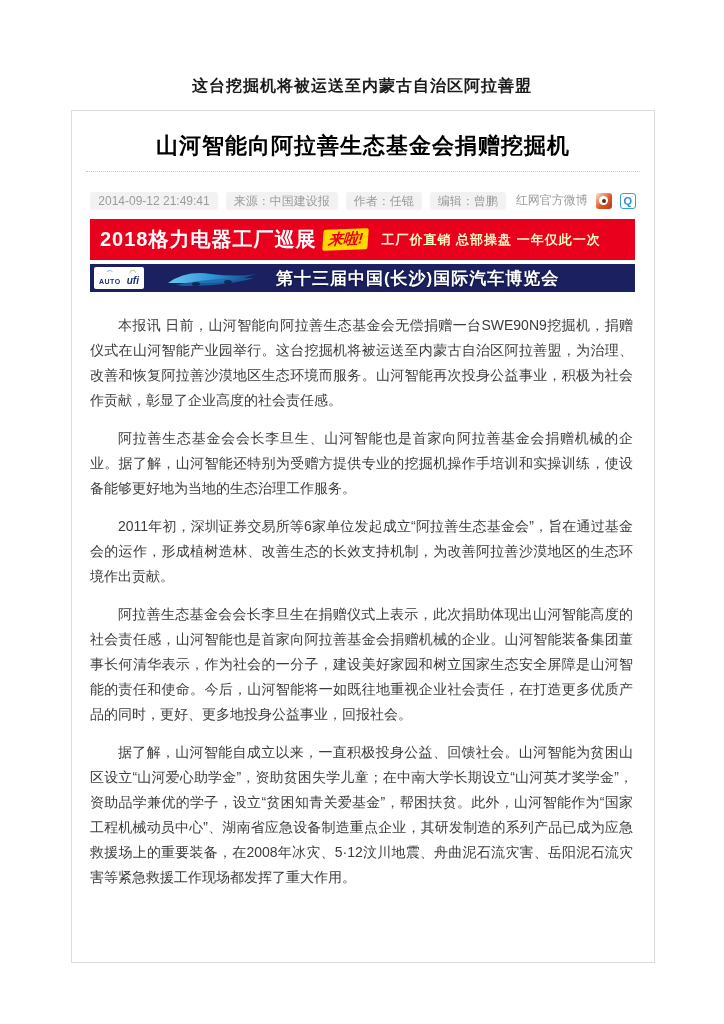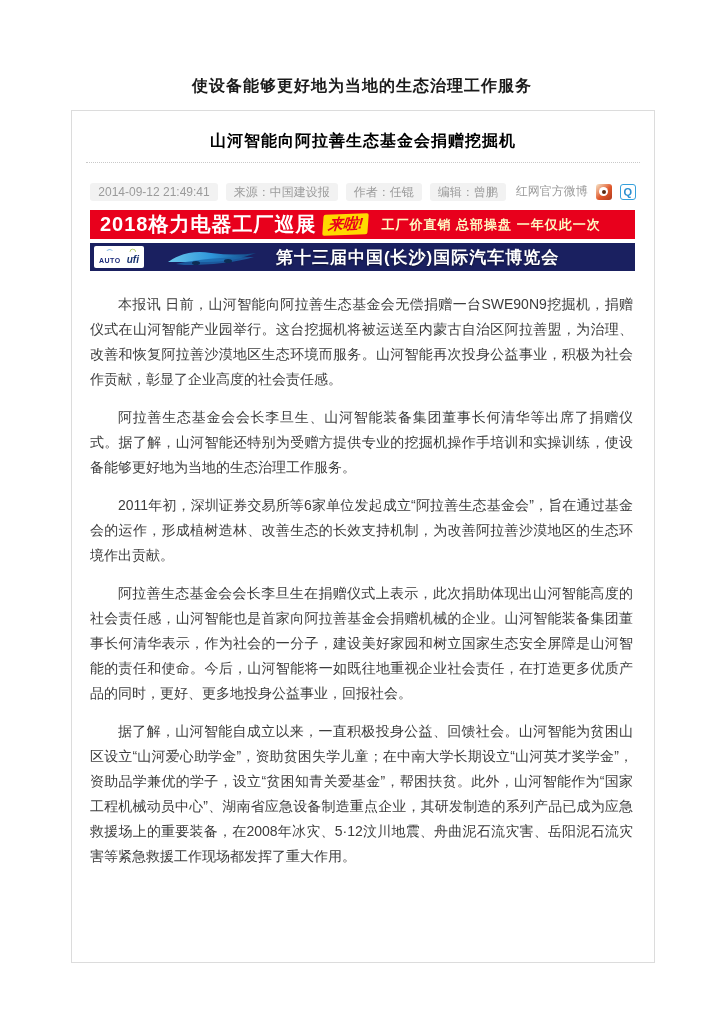--- a/index.html
+++ b/index.html
@@ -21,21 +21,21 @@
   }
   .article-box {
     position:absolute; left:71px; top:110px;
     width:584px; height:853px;
     background:#ffffff;
     border:1px solid #dcdcdc;
   }
   .article-title {
     margin-top:20px;
     text-align:center;
-    font-size:16px; font-weight:700; color:#000;
+    font-size:22px; font-weight:700; color:#000;
     letter-spacing:1px;
   }
   .dotted-sep {
     margin:10px 14px 0 14px;
     border-top:1px dotted #c9c9c9;
     height:0;
   }
   .meta-row {
     margin-top:17px;
     display:flex; justify-content:center; align-items:center;
@@ -60,21 +60,21 @@
     display:flex; align-items:center; justify-content:center;
   }
   .sina .pupil { width:4px; height:4px; background:#5a2a12; border-radius:50%; }
   .tencent {
     background:#fff; border:1px solid #35a0dc;
     color:#2b8fd0; font-size:11px; font-weight:700;
   }
   
   .ad-gree {
     margin:7px 18px 0 18px;
-    height:29px; width:545px;
+    height:41px; width:545px;
     display:flex; align-items:center;
     padding:0 8px 0 10px;
     cursor:pointer;
   }
   .gree-title {
     color:#fff; font-weight:700; font-size:20px; letter-spacing:1px;
     white-space:nowrap;
   }
   .gree-badge {
     margin-left:6px;
@@ -123,21 +123,21 @@
     font-size:14px; line-height:25px; color:#3c3c3c;
     text-align:justify;
   }
   .body-text p { text-indent:2em; margin-bottom:13px; }
 </style>
 </head>
 <body>
 
 <div class="page">
 
-  <div class="doc-title">使设备能够更好地为当地的生态治理工作服务</div>
+  <div class="doc-title">这台挖掘机将被运送至内蒙古自治区阿拉善盟</div>
 
   <div class="article-box">
 
     <div class="article-title">山河智能向阿拉善生态基金会捐赠挖掘机</div>
 
     <div class="dotted-sep"></div>
 
     <div class="meta-row">
       <span class="meta-badge">2014-09-12 21:49:41</span>
       <span class="meta-badge">来源：中国建设报</span>
@@ -180,20 +180,20 @@
         <path d="M2 15 Q20 2 45 6 Q70 9 90 6 Q65 16 35 15 Z" fill="url(#carg)" opacity="0.95"></path>
         <path d="M10 17 Q40 10 88 10 Q60 18 18 18 Z" fill="#1b67ab" opacity="0.8"></path>
         <ellipse cx="30" cy="16" rx="4" ry="2" fill="#0d2c55"></ellipse>
         <ellipse cx="62" cy="14" rx="4" ry="2" fill="#0d2c55"></ellipse>
       </svg>
       <span class="auto-title">第十三届中国(长沙)国际汽车博览会</span>
     </div>
 
     <div class="body-text">
       <p>本报讯 日前，山河智能向阿拉善生态基金会无偿捐赠一台SWE90N9挖掘机，捐赠仪式在山河智能产业园举行。这台挖掘机将被运送至内蒙古自治区阿拉善盟，为治理、改善和恢复阿拉善沙漠地区生态环境而服务。山河智能再次投身公益事业，积极为社会作贡献，彰显了企业高度的社会责任感。</p>
-      <p>阿拉善生态基金会会长李旦生、山河智能装备集团董事长何清华等出席了捐赠仪式。据了解，山河智能还特别为受赠方提供专业的挖掘机操作手培训和实操训练，使设备能够更好地为当地的生态治理工作服务。</p>
+      <p>阿拉善生态基金会会长李旦生、山河智能也是首家向阿拉善基金会捐赠机械的企业。据了解，山河智能还特别为受赠方提供专业的挖掘机操作手培训和实操训练，使设备能够更好地为当地的生态治理工作服务。</p>
       <p>2011年初，深圳证券交易所等6家单位发起成立“阿拉善生态基金会”，旨在通过基金会的运作，形成植树造林、改善生态的长效支持机制，为改善阿拉善沙漠地区的生态环境作出贡献。</p>
       <p>阿拉善生态基金会会长李旦生在捐赠仪式上表示，此次捐助体现出山河智能高度的社会责任感，山河智能也是首家向阿拉善基金会捐赠机械的企业。山河智能装备集团董事长何清华表示，作为社会的一分子，建设美好家园和树立国家生态安全屏障是山河智能的责任和使命。今后，山河智能将一如既往地重视企业社会责任，在打造更多优质产品的同时，更好、更多地投身公益事业，回报社会。</p>
       <p>据了解，山河智能自成立以来，一直积极投身公益、回馈社会。山河智能为贫困山区设立“山河爱心助学金”，资助贫困失学儿童；在中南大学长期设立“山河英才奖学金”，资助品学兼优的学子，设立“贫困知青关爱基金”，帮困扶贫。此外，山河智能作为“国家工程机械动员中心”、湖南省应急设备制造重点企业，其研发制造的系列产品已成为应急救援场上的重要装备，在2008年冰灾、5·12汶川地震、舟曲泥石流灾害、岳阳泥石流灾害等紧急救援工作现场都发挥了重大作用。</p>
     </div>
 
   </div>
 </div>
 
 </body></html>

